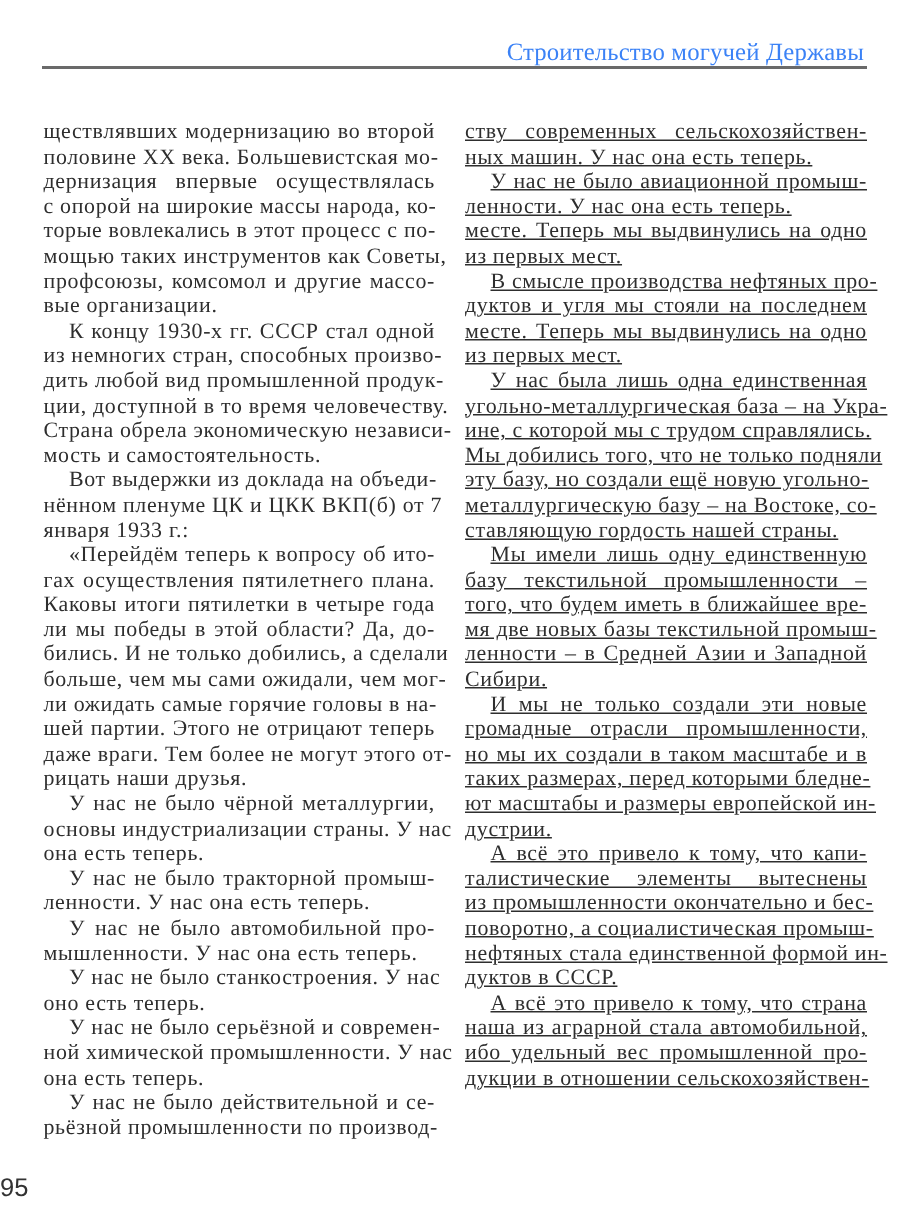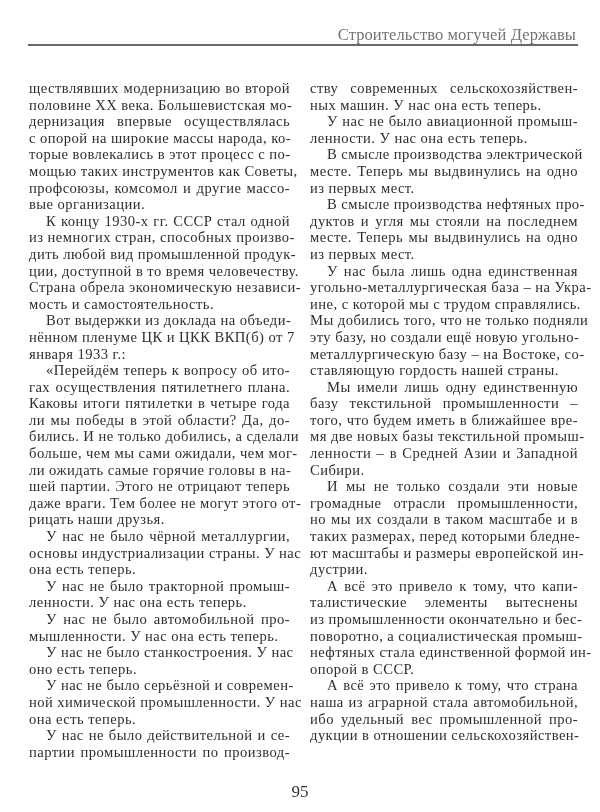--- a/index.html
+++ b/index.html
@@ -4,44 +4,44 @@
 <style>
   html, body { margin: 0; padding: 0; background: #ffffff; }
   body {
     width: 600px; height: 812px; position: relative; overflow: hidden;
     font-family: "DejaVu Serif", "Liberation Serif", serif;
     color: #2e2e2e;
   }
   .running-head {
     position: absolute; right: 24px; top: 25px;
     font-family: "Liberation Serif", "DejaVu Serif", serif;
-    font-size: 16.5px; color: #737373; letter-spacing: 0.1px;
+    font-size: 16.5px; color: #3b82f6; letter-spacing: 0.1px;
   }
   .head-rule {
     position: absolute; left: 28px; width: 550px; top: 44px; height: 2px;
     background: #6a6a6a;
   }
   .column {
     position: absolute; top: 80px;
   }
   .col-left { left: 29px; width: 261px; }
-  .col-right { left: 310px; width: 268px; }
+  .col-right { left: 310px; width: 268px; text-decoration: underline; }
   .line {
     height: 16.6px; line-height: 16.6px;
     font-family: "Liberation Serif", "DejaVu Serif", serif;
     font-size: 14.6px;
     white-space: nowrap;
     text-align: justify; text-align-last: justify;
     letter-spacing: 0.45px;
   }
   .line.last { text-align-last: left; }
   .line.indent { padding-left: 17px; }
   .page-number {
-    position: absolute; left: 0; width: 600px; top: 782px; text-align: center;
-    font-family: Liberation Serif, serif;
+    position: absolute; left: 0; width: 600px; top: 782px; text-align: left;
+    font-family: Liberation Sans, sans-serif;
     font-size: 17px; color: #333;
   }
 </style>
 </head>
 <body>
 
 <div>
   <div class="running-head">Строительство могучей Державы</div>
   <div class="head-rule"></div>
 
@@ -79,28 +79,27 @@
       <div class="line indent">У нас не было тракторной промыш-</div>
       <div class="line last">ленности. У нас она есть теперь.</div>
       <div class="line indent">У нас не было автомобильной про-</div>
       <div class="line last">мышленности. У нас она есть теперь.</div>
       <div class="line indent">У нас не было станкостроения. У нас</div>
       <div class="line last">оно есть теперь.</div>
       <div class="line indent">У нас не было серьёзной и современ-</div>
       <div class="line">ной химической промышленности. У нас</div>
       <div class="line last">она есть теперь.</div>
       <div class="line indent">У нас не было действительной и се-</div>
-      <div class="line">партии промышленности по производ-</div>
+      <div class="line">рьёзной промышленности по производ-</div>
     </div>
   <div class="column col-right">
       <div class="line">ству современных сельскохозяйствен-</div>
       <div class="line last">ных машин. У нас она есть теперь.</div>
       <div class="line indent">У нас не было авиационной промыш-</div>
       <div class="line last">ленности. У нас она есть теперь.</div>
-      <div class="line indent">В смысле производства электрической</div>
       <div class="line">месте. Теперь мы выдвинулись на одно</div>
       <div class="line last">из первых мест.</div>
       <div class="line indent">В смысле производства нефтяных про-</div>
       <div class="line">дуктов и угля мы стояли на последнем</div>
       <div class="line">месте. Теперь мы выдвинулись на одно</div>
       <div class="line last">из первых мест.</div>
       <div class="line indent">У нас была лишь одна единственная</div>
       <div class="line">угольно-металлургическая база – на Укра-</div>
       <div class="line">ине, с которой мы с трудом справлялись.</div>
       <div class="line">Мы добились того, что не только подняли</div>
@@ -117,21 +116,21 @@
       <div class="line">громадные отрасли промышленности,</div>
       <div class="line">но мы их создали в таком масштабе и в</div>
       <div class="line">таких размерах, перед которыми бледне-</div>
       <div class="line">ют масштабы и размеры европейской ин-</div>
       <div class="line last">дустрии.</div>
       <div class="line indent">А всё это привело к тому, что капи-</div>
       <div class="line">талистические элементы вытеснены</div>
       <div class="line">из промышленности окончательно и бес-</div>
       <div class="line">поворотно, а социалистическая промыш-</div>
       <div class="line">нефтяных стала единственной формой ин-</div>
-      <div class="line last">опорой в СССР.</div>
+      <div class="line last">дуктов в СССР.</div>
       <div class="line indent">А всё это привело к тому, что страна</div>
       <div class="line">наша из аграрной стала автомобильной,</div>
       <div class="line">ибо удельный вес промышленной про-</div>
       <div class="line">дукции в отношении сельскохозяйствен-</div>
     </div>
 
   <div class="page-number">95</div>
 </div>
 
 </body></html>

